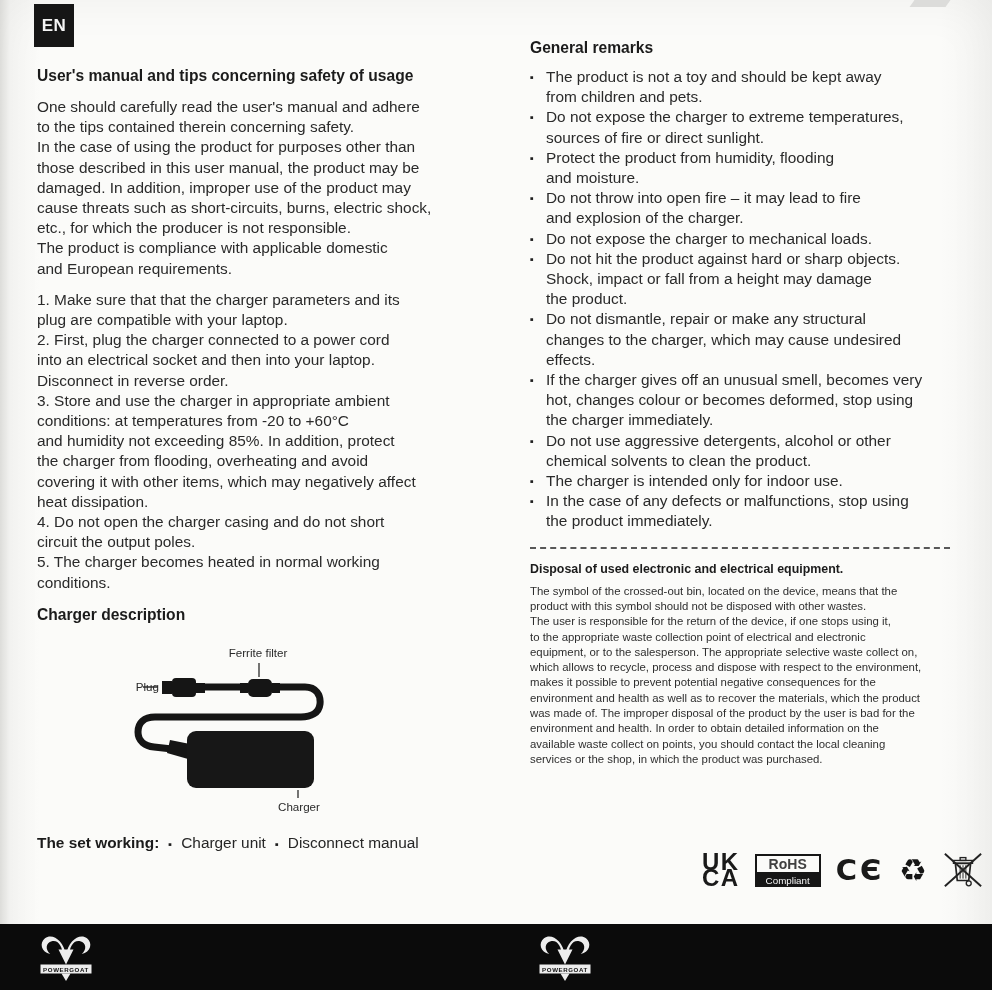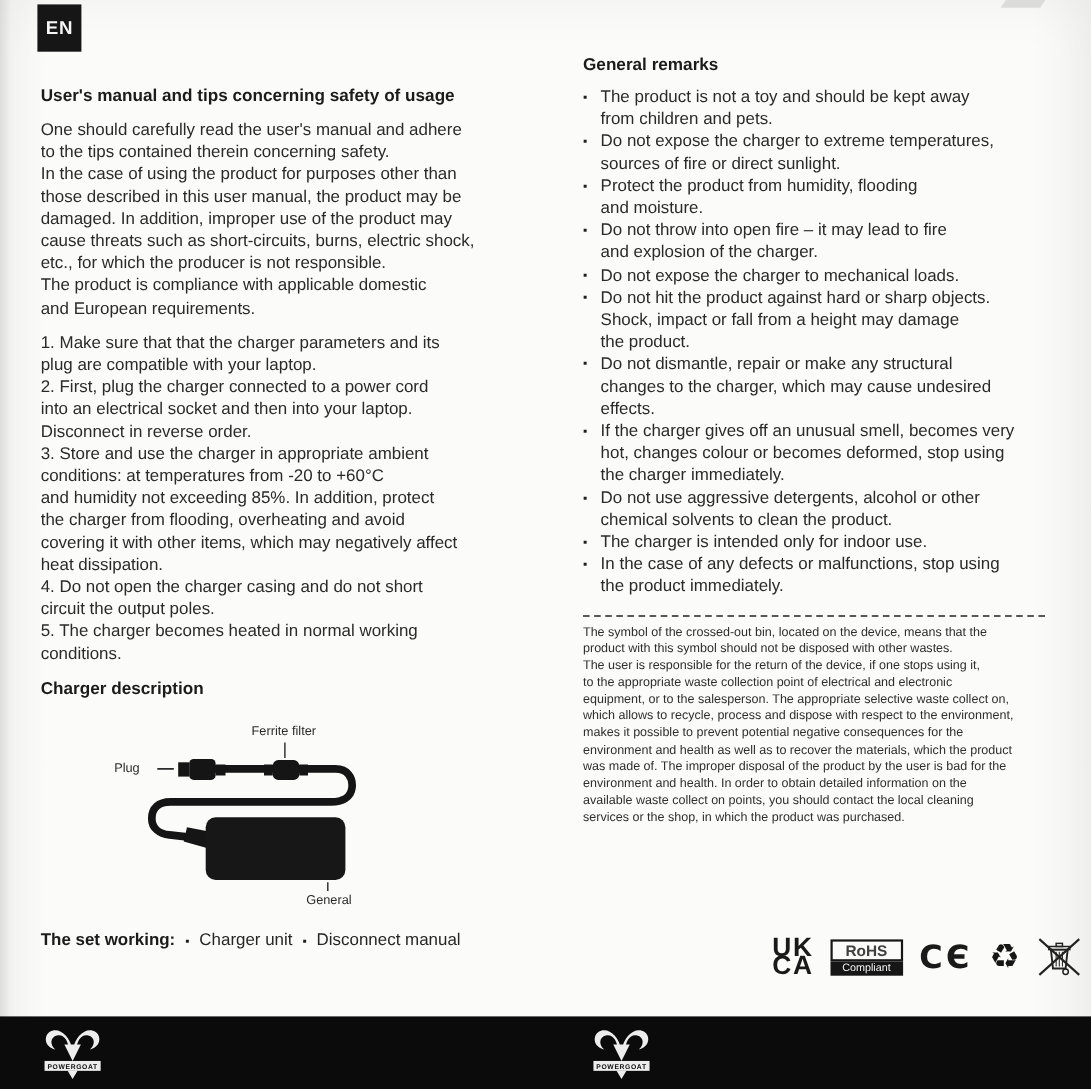--- a/index.html
+++ b/index.html
@@ -8,42 +8,42 @@
     background:linear-gradient(90deg,#e3e3e0 0px,#f6f6f4 10px,#fbfbf9 40px,#fbfbf9 940px,#f4f4f2 992px);
     box-shadow:inset 0 0 50px rgba(0,0,0,0.05);
     font-family:"Liberation Sans","DejaVu Sans",sans-serif;
     color:#262626;
   }
   .corner-artifact{position:absolute;left:912px;top:0;width:36px;height:7px;background:#d6d6d3;transform:skewX(-35deg);opacity:.8;}
   .en-badge{
     position:absolute;left:34px;top:4px;width:40px;height:43px;background:#161616;
     color:#f5f5f5;font-weight:bold;font-size:17px;display:flex;align-items:center;justify-content:center;letter-spacing:.5px;
   }
-  .h1{font-size:15.6px;font-weight:bold;color:#1b1b1b;line-height:20px;margin-top:12px;}
+  .h1{font-size:15.6px;font-weight:bold;color:#1b1b1b;line-height:20px;}
   .h2{font-size:15.6px;font-weight:bold;color:#1b1b1b;line-height:20px;}
   .h3{font-size:12.4px;font-weight:bold;color:#1b1b1b;line-height:15px;}
   .body{font-size:15.4px;line-height:20.2px;color:#2a2a2a;}
   .pre{white-space:pre-line;}
   .col-left{position:absolute;left:37px;top:66px;width:462px;}
   .col-left .body{margin-top:11px;}
   .col-left .h2{margin-top:12px;}
   .col-right{position:absolute;left:530px;top:38px;width:430px;}
   .bullets{list-style:none;margin:9px 0 0 0;padding:0;}
   .bullets li{display:flex;margin:0;}
   .marker{width:16px;flex:0 0 16px;font-size:11px;line-height:20.2px;color:#1e1e1e;}
   .btext{flex:1;font-size:15.4px;line-height:20.2px;white-space:pre-line;color:#2a2a2a;}
   .divider{margin-top:15px;border-top:2px dashed #585858;height:0;width:420px;}
   .col-right .h3{margin-top:13px;}
   .small{margin-top:7px;font-size:11.4px;line-height:15.3px;color:#2e2e2e;white-space:pre-line;width:424px;}
   
   .diagram{position:relative;margin-top:8px;height:196px;width:440px;}
   .diagram svg{position:absolute;left:0;top:0;}
   .dlabel{position:absolute;font-size:11.6px;color:#2a2a2a;line-height:13px;}
   .lbl-ferrite{left:155px;top:13px;width:132px;text-align:center;}
-  .lbl-plug{left:52px;top:47px;width:38px;text-align:right;}
+  .lbl-plug{left:84px;top:47px;width:38px;text-align:right;}
   .lbl-charger{left:200px;top:167px;width:124px;text-align:center;}
   .set-line{display:flex;align-items:baseline;gap:9px;margin-top:5px;font-size:15.4px;}
   .set-line .lbl{font-weight:bold;color:#1b1b1b;}
   .set-line .sq{font-size:11px;color:#1e1e1e;}
   
   .marks{position:absolute;left:702px;top:848px;display:flex;align-items:center;gap:15px;height:44px;}
   .ukca{font-size:24px;font-weight:800;line-height:16px;letter-spacing:1.5px;color:#1a1a1a;text-align:center;}
   .rohs{width:66px;text-align:center;}
   .rohs-top{border:2.5px solid #161616;font-size:14px;font-weight:bold;line-height:16px;color:#404040;background:#fbfbf9;}
   .rohs-bottom{background:#161616;color:#f4f4f4;font-size:9.8px;line-height:13px;}
@@ -107,21 +107,21 @@
 
         <rect x="203" y="50" width="8" height="10" fill="#151515"></rect>
         <rect x="211" y="46" width="24" height="18" rx="5" fill="#151515"></rect>
         <rect x="235" y="50" width="8" height="10" fill="#151515"></rect>
 
         <polygon points="133,107 153,111 151,126 130,120" fill="#151515"></polygon>
         <rect x="150" y="98" width="127" height="57" rx="9" fill="#171717"></rect>
       </svg>
       <div class="dlabel lbl-ferrite">Ferrite filter</div>
       <div class="dlabel lbl-plug">Plug</div>
-      <div class="dlabel lbl-charger">General</div>
+      <div class="dlabel lbl-charger">Charger</div>
     </div>
 
     <div class="set-line">
       <span class="lbl">The set working:</span>
       <span class="sq">▪</span>
       <span>Charger unit</span>
       <span class="sq">▪</span>
       <span>Disconnect manual</span>
     </div>
   </div>
@@ -180,20 +180,21 @@
           <span class="marker">▪</span>
           <span class="btext">The charger is intended only for indoor use.</span>
         </li>
       <li>
           <span class="marker">▪</span>
           <span class="btext">In the case of any defects or malfunctions, stop using
 the product immediately.</span>
         </li>
     </ul>
     <div class="divider"></div>
+    <div class="h3">Disposal of used electronic and electrical equipment.</div>
     <div class="small">The symbol of the crossed-out bin, located on the device, means that the
 product with this symbol should not be disposed with other wastes.
 The user is responsible for the return of the device, if one stops using it,
 to the appropriate waste collection point of electrical and electronic
 equipment, or to the salesperson. The appropriate selective waste collect on,
 which allows to recycle, process and dispose with respect to the environment,
 makes it possible to prevent potential negative consequences for the
 environment and health as well as to recover the materials, which the product
 was made of. The improper disposal of the product by the user is bad for the
 environment and health. In order to obtain detailed information on the

